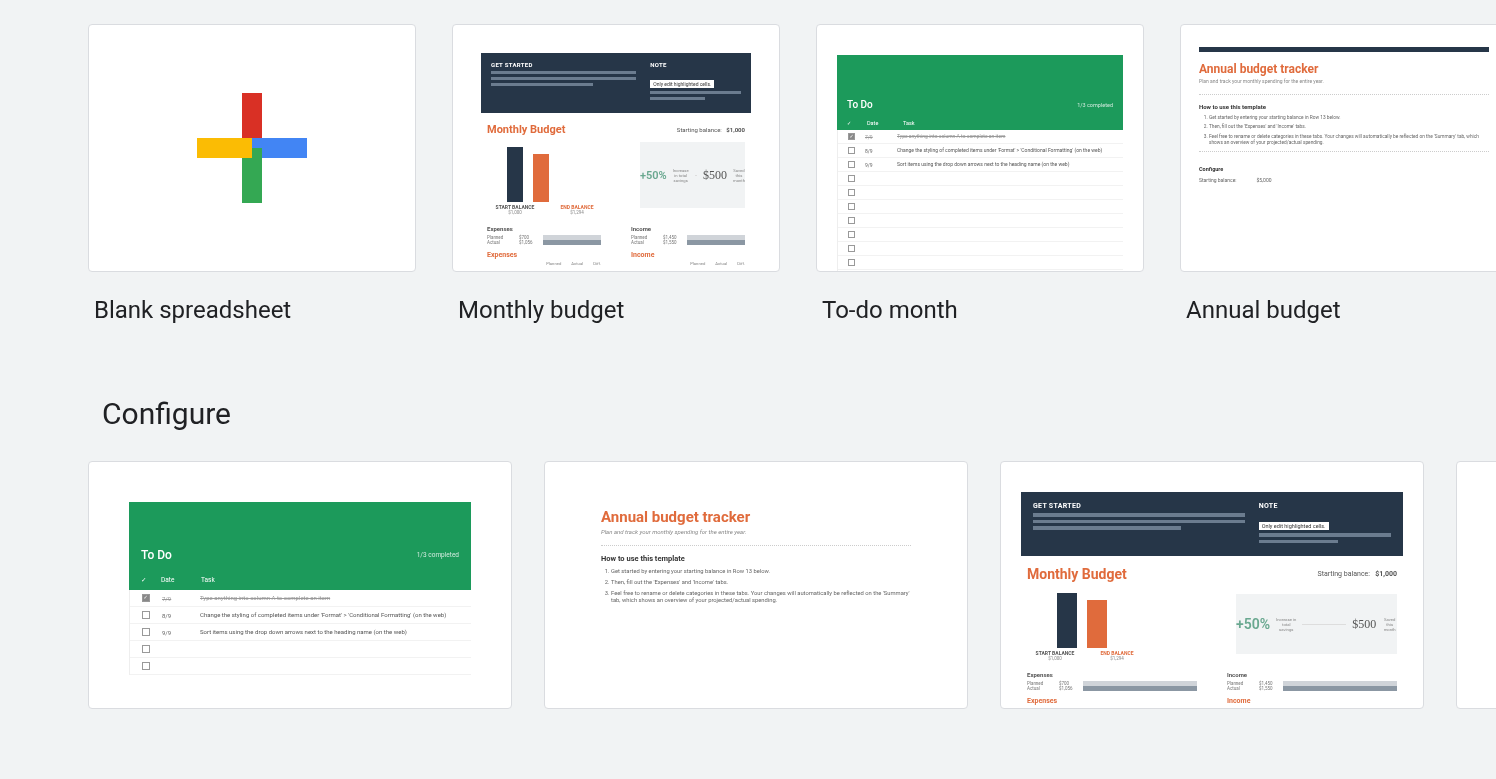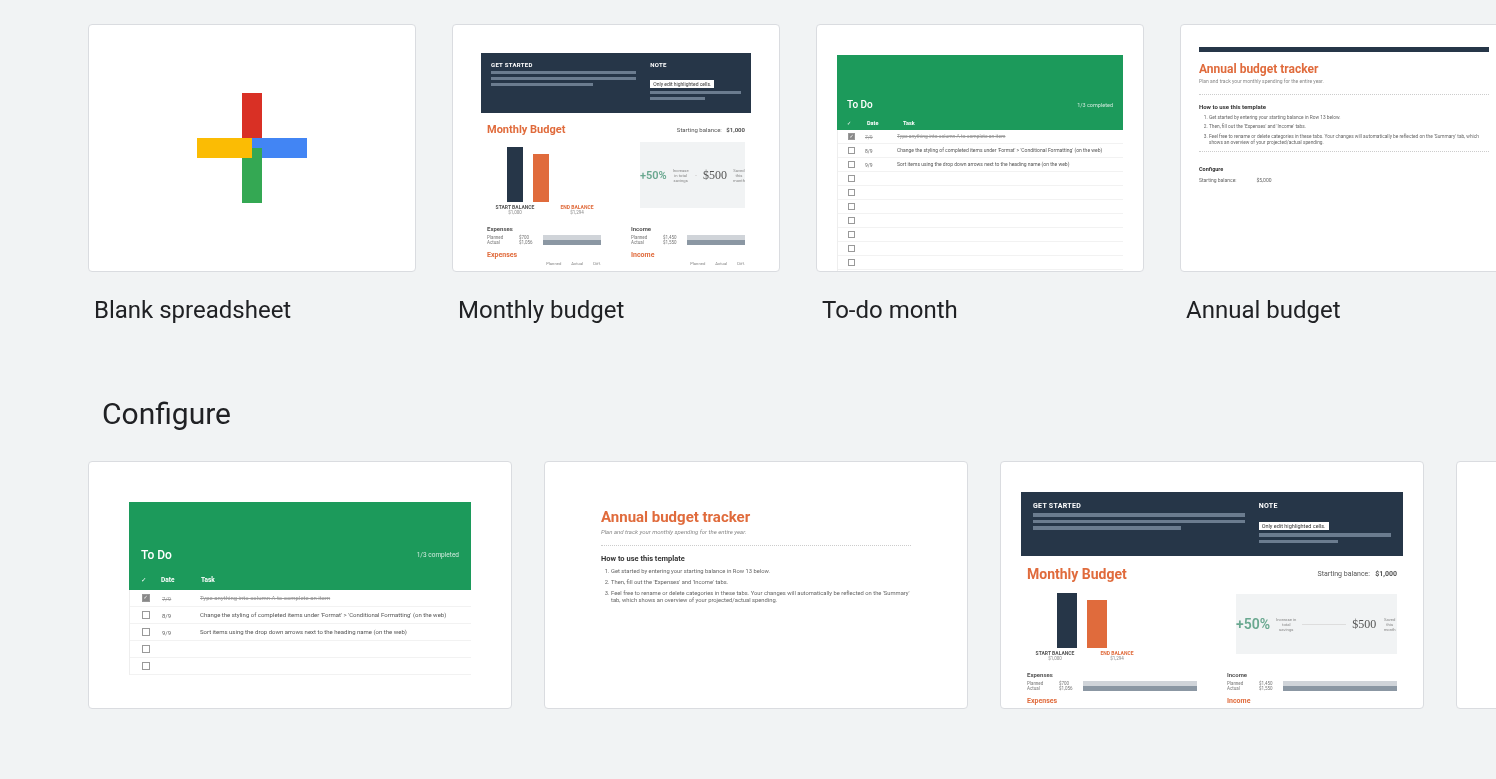--- a/index.html
+++ b/index.html
@@ -112,21 +112,21 @@
   .mb-ft div { flex:1; display:flex; gap:10px; justify-content:flex-end; }
 
   
   .td { padding: 30px 20px 0 20px; }
   .td-header { background:#1c9a5b; padding:8px 10px 4px 10px; }
   .td-hrow1 { display:flex; justify-content:space-between; align-items:center; color:#fff;margin-top:36px; }
   .td-htitle { font-size:10px; font-weight:500; }
   .td-count { font-size:5.5px; opacity:.8; }
   .td-hrow2 { display:flex; align-items:center; margin-top:10px; gap:10px; }
   .td-hrow2 .c { width:10px; font-size:5px; color:#fff; }
-  .td-hrow2 .h { font-size:5.5px; color:#fff; font-weight:700; }
+  .td-hrow2 .h { font-size:5.5px; color:#fff; font-weight:400; }
   .td-hrow2 .h1 { width:26px; }
   .td-list { background:#fff; border-left:1px solid #eee; }
   .td-row { display:flex; align-items:center; gap:10px; padding:3px 10px; border-bottom:1px solid #f2f2f2; min-height:12px; }
   .td-cb { width:7px; height:7px; border:1px solid #999; background:#fff; flex-shrink:0; }
   .td-cb.checked { background:#888; position:relative; }
   .td-cb.checked::after { content:"✓"; color:#fff; font-size:5px; position:absolute; top:-1px; left:0.5px; }
   .td-date { width:22px; font-size:5px; color:#666; }
   .td-date.strike { text-decoration:line-through; color:#999; }
   .td-task { font-size:5px; color:#555; line-height:1.3; }
   .td-task.strike { text-decoration:line-through; color:#999; }

